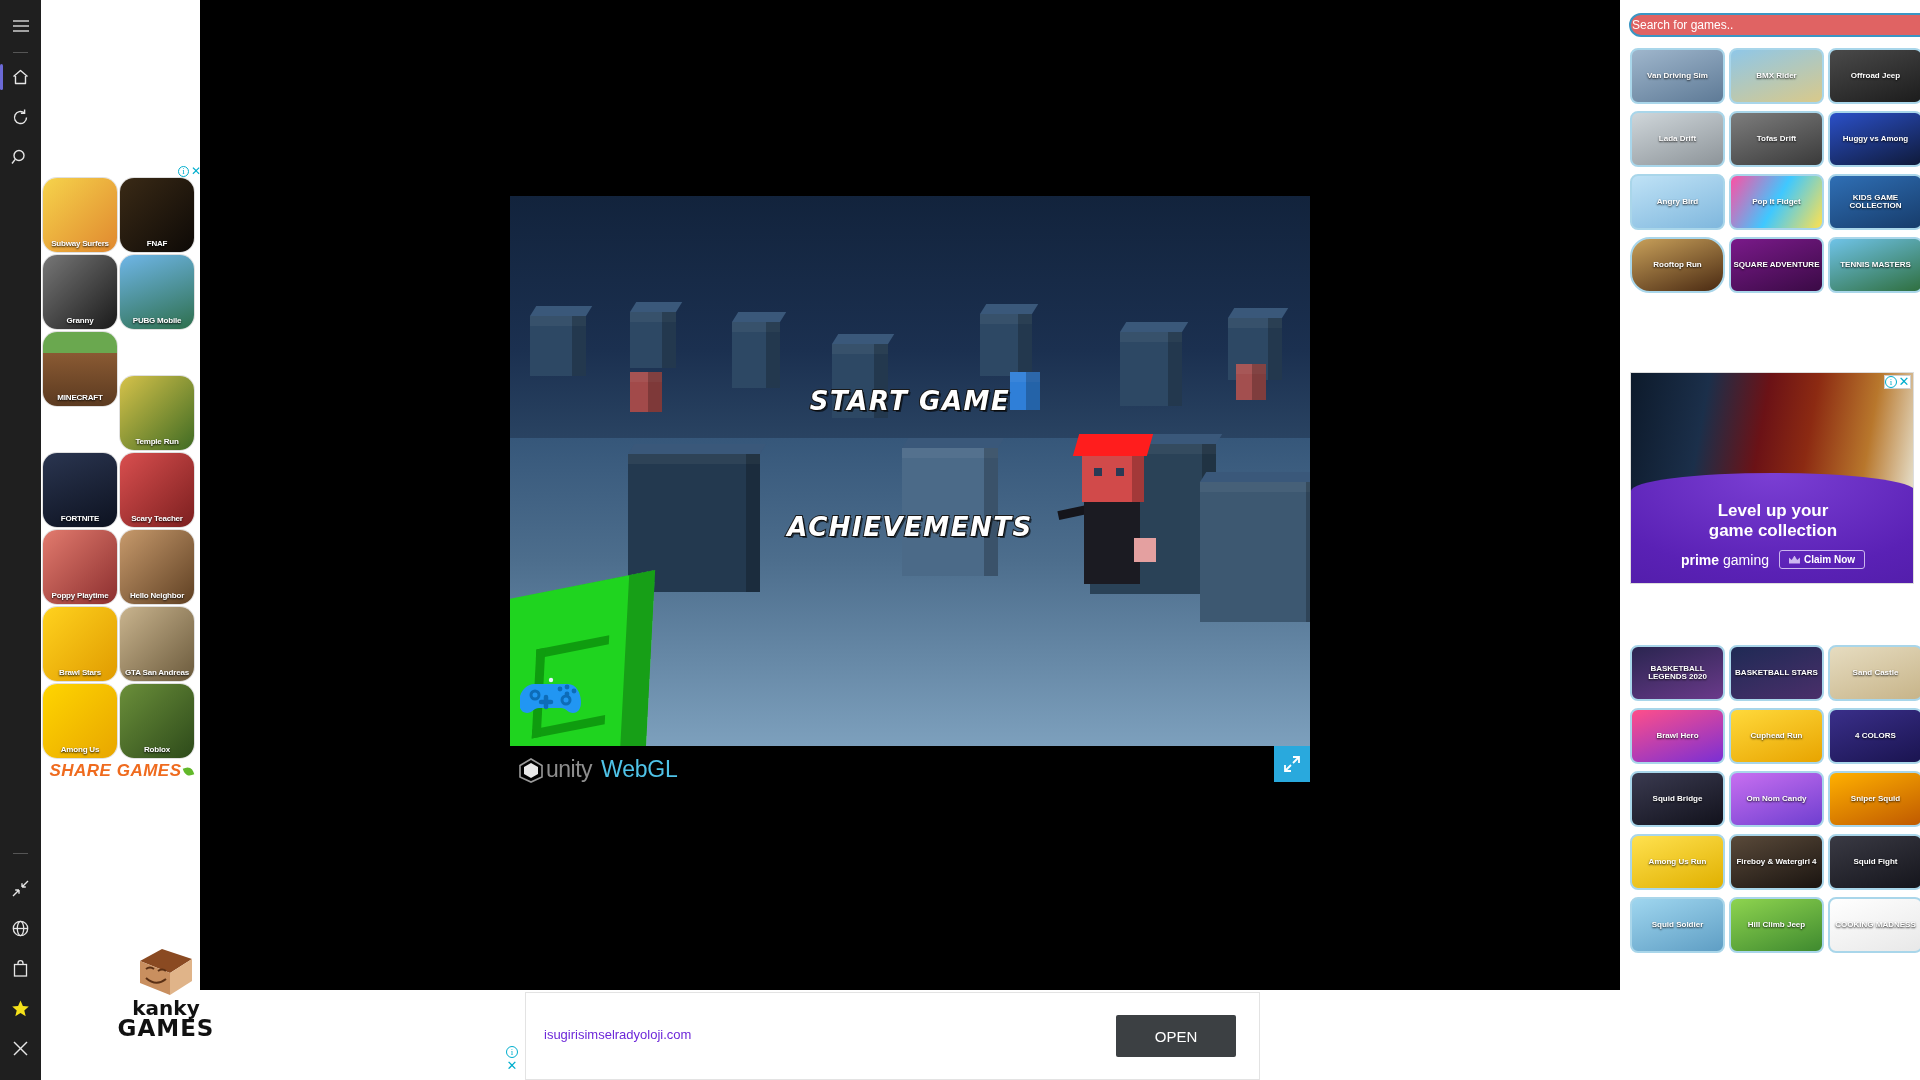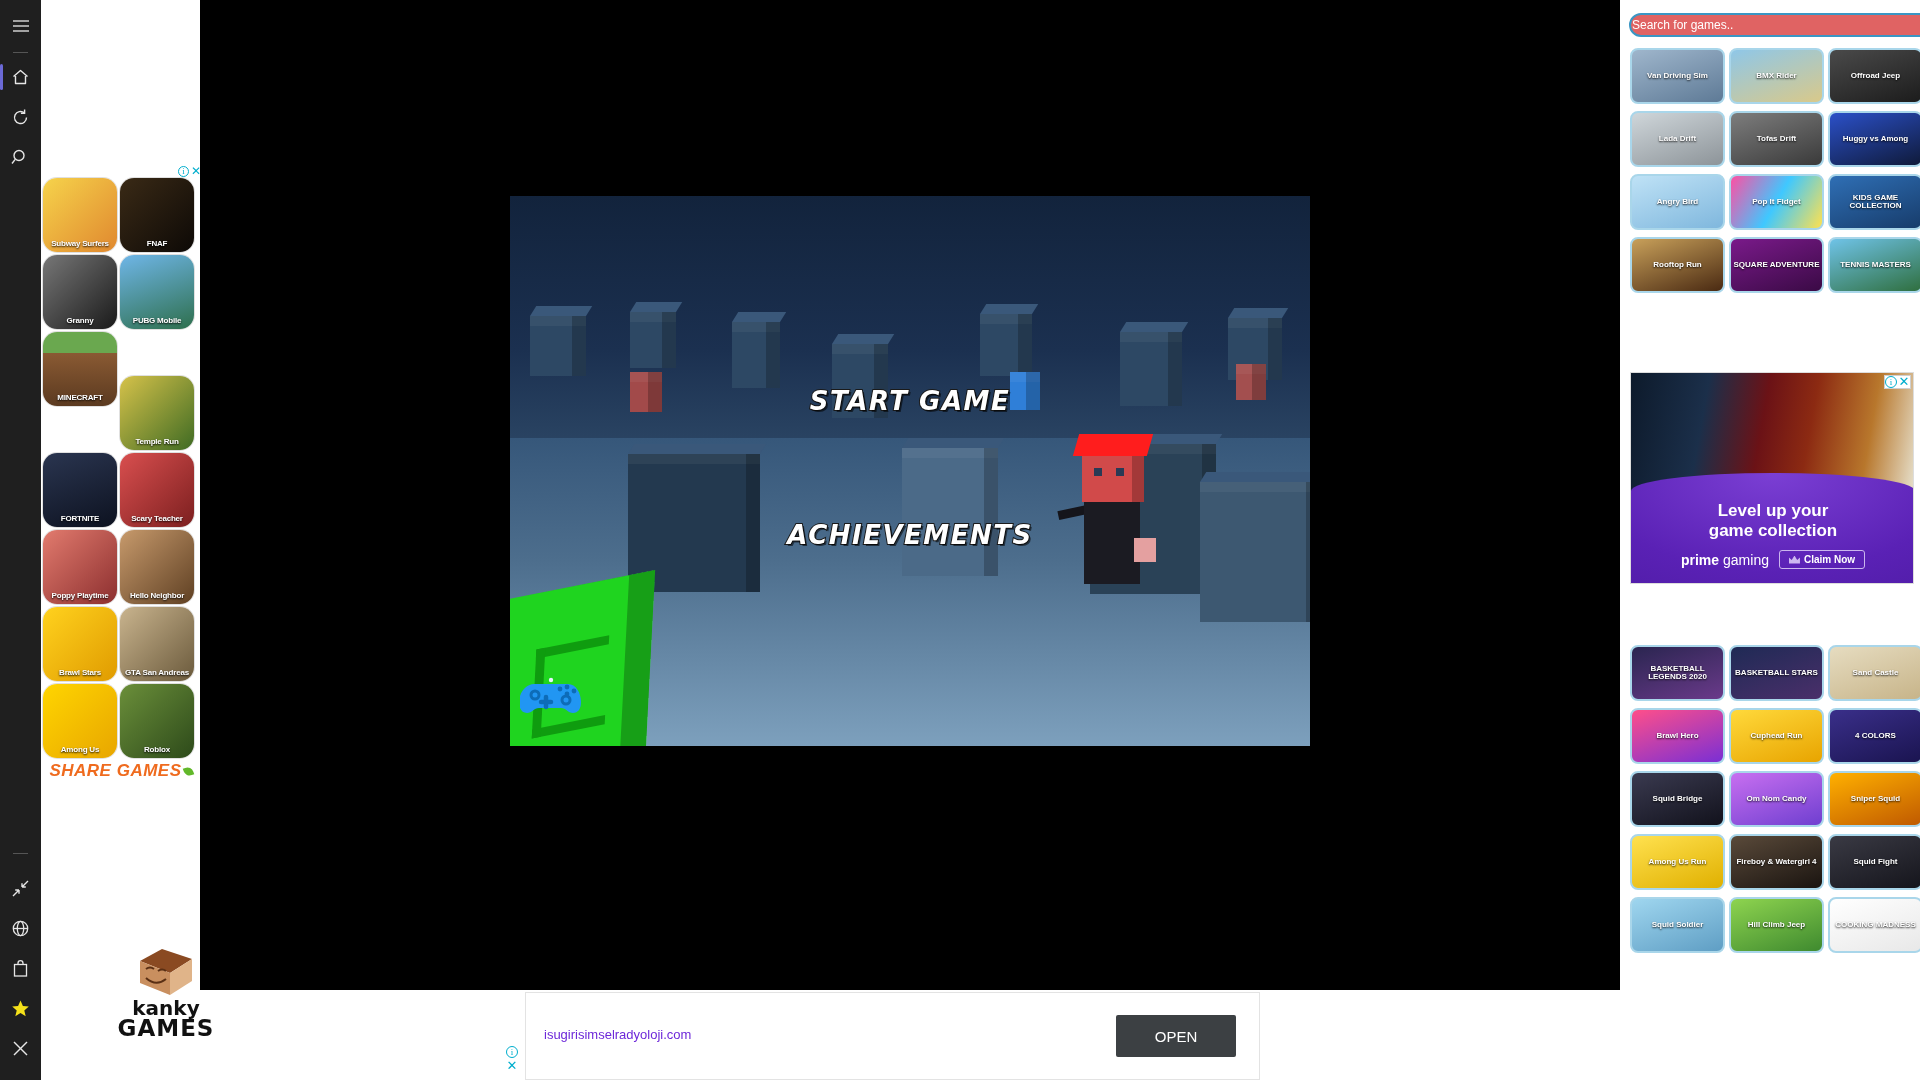--- a/index.html
+++ b/index.html
@@ -147,21 +147,21 @@
     font-family: "DejaVu Sans", sans-serif;
     font-style: italic; font-weight: bold;
     font-size: 26px; letter-spacing: 1.5px;
     color: #ffffff;
     -webkit-text-stroke: 2px #1a1a1a;
     paint-order: stroke fill;
     text-shadow: 2px 2px 0 rgba(0,0,0,.55);
     cursor: pointer;
   }
   .menu-start { top: 190px; }
-  .menu-ach   { top: 324px; }
+  .menu-ach   { top: 316px; }
   .green-block {
     position: absolute; left: -10px; bottom: -40px;
     width: 150px; height: 200px;
     background: #1fd41f;
     transform: skewY(-14deg) rotate(3deg);
     box-shadow: inset -26px 0 0 rgba(0,0,0,.25);
   }
   .green-block::before {
     content:''; position:absolute; left:34px; top:56px; width:64px; height:70px;
     border: 9px solid #0f9c0f; border-right:none;
@@ -488,20 +488,38 @@
             <path d="M21 28 h10 M26 23 v10" stroke="#0d6cb8" stroke-width="4.5" stroke-linecap="round"></path>
             <circle cx="40" cy="15" r="2.4" fill="#0d6cb8"></circle>
               <circle cx="47" cy="13" r="2.4" fill="#0d6cb8"></circle>
             <circle cx="54" cy="17" r="2.4" fill="#0d6cb8"></circle>
               <circle cx="47" cy="20" r="2.4" fill="#0d6cb8"></circle>
             <circle cx="31" cy="6" r="2.2" fill="#e8f4ff"></circle>
           </svg>
         </div>
       </div>
 
+      <div class="unity-bar">
+        <div class="unity-logo-row">
+          <svg width="26" height="26" viewBox="0 0 26 26">
+              <polygon points="13,2 24,8.5 24,20 13,25 2,20 2,8.5" fill="none" stroke="#9a9a9a" stroke-width="1.6"></polygon>
+              <polygon points="13,6 20,10 20,17 13,21 6,17 6,10" fill="#e9e9e9"></polygon>
+            </svg>
+          <span class="unity-word">unity</span>
+          <span class="webgl-word">WebGL</span>
+        </div>
+        <div class="fs-btn">
+          <svg width="18" height="18" viewBox="0 0 18 18">
+              <g stroke="#fff" stroke-width="1.8" fill="none">
+            <path d="M16 2 L10 8 M10 2 H16 V8"></path>
+                <path d="M2 16 L8 10 M8 16 H2 V10"></path>
+              </g>
+            </svg>
+        </div>
+      </div>
     </div>
   </div>
 
   <div class="bottom-ad">
     <div class="ba-text">
       <div class="ba-domain">isugirisimselradyoloji.com</div>
       <div class="ba-chip">
         <div class="c-i">i</div>
         <div class="c-x">✕</div>
       </div>
@@ -533,21 +551,21 @@
         </div>
         <div class="rtile" style="background: linear-gradient(160deg, rgb(191, 226, 246), rgb(127, 183, 221));">
           <span class="rt-label">Angry Bird</span>
         </div>
         <div class="rtile" style="background: linear-gradient(120deg, rgb(255, 79, 163), rgb(63, 200, 255), rgb(255, 225, 79));">
           <span class="rt-label">Pop It Fidget</span>
         </div>
         <div class="rtile" style="background: linear-gradient(160deg, rgb(47, 111, 181), rgb(23, 60, 107));">
           <span class="rt-label">KIDS GAME COLLECTION</span>
         </div>
-        <div class="rtile" style="background: linear-gradient(160deg, rgb(200, 160, 90), rgb(74, 42, 18));">
+        <div class="rtile" style="background: linear-gradient(160deg, rgb(200, 160, 90), rgb(74, 42, 18)); border-radius: 20px;">
           <span class="rt-label">Rooftop Run</span>
         </div>
         <div class="rtile" style="background: linear-gradient(160deg, rgb(122, 26, 138), rgb(58, 10, 69));">
           <span class="rt-label">SQUARE ADVENTURE</span>
         </div>
         <div class="rtile" style="background: linear-gradient(160deg, rgb(111, 195, 232), rgb(47, 111, 63));">
           <span class="rt-label">TENNIS MASTERS</span>
         </div>
       </div>
 

